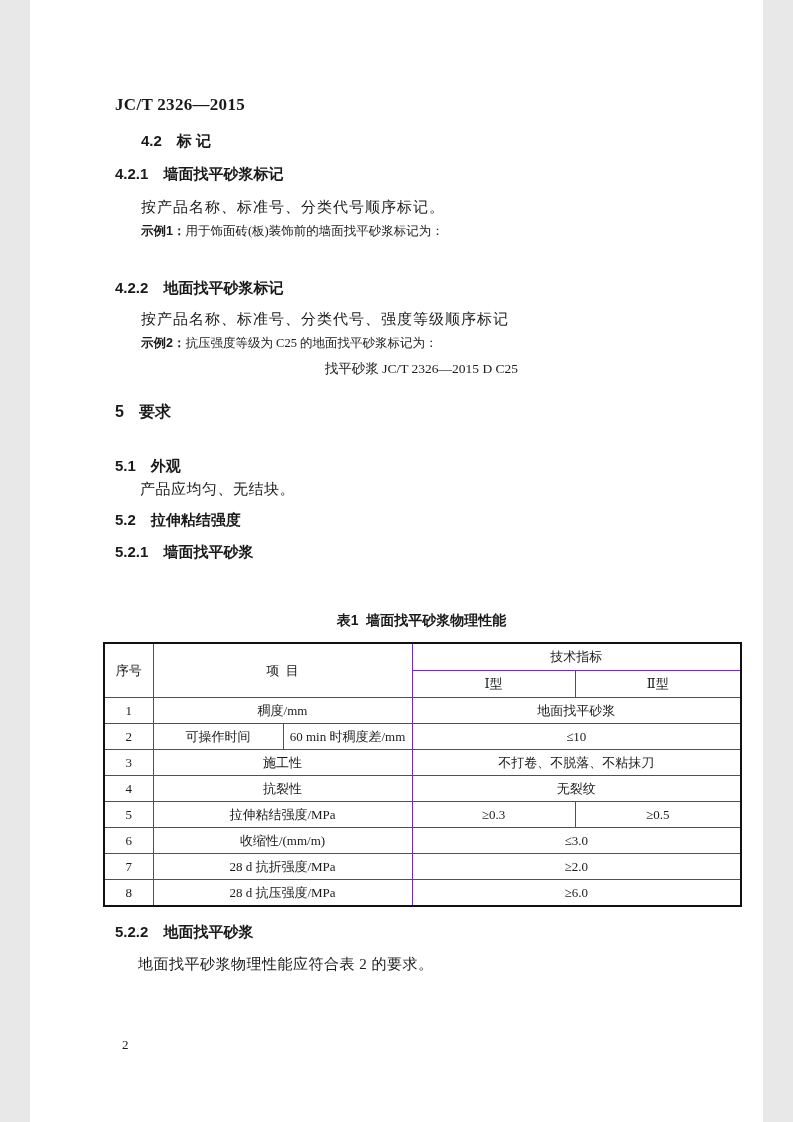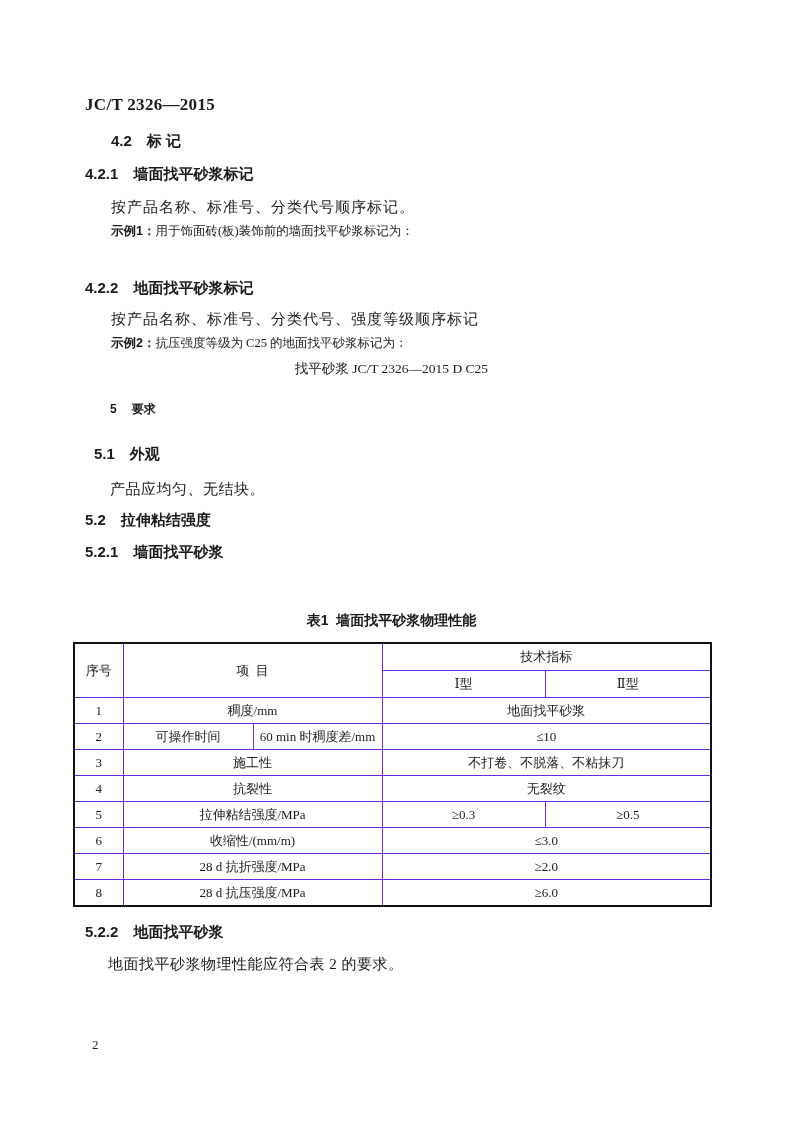--- a/index.html
+++ b/index.html
@@ -1,18 +1,18 @@
 <!DOCTYPE html>
 <html><head>
 <meta charset="utf-8">
 <style>
   html,body{margin:0;padding:0;background:#e8e8e8;}
   .page{
     position:relative;
-    width:793px;height:1122px;
+    width:733px;height:1122px;
     margin:0 auto;
     background:#ffffff;
     overflow:hidden;
     color:#1a1a1a;
     font-family:"Liberation Serif","DejaVu Serif",serif;
   }
   .abs{position:absolute;white-space:pre-wrap;line-height:1.25;}
   .doc-code{left:85px;top:94px;font-size:17px;font-weight:bold;letter-spacing:0.3px;}
   .h-num{display:inline-block;margin-right:15px;}
   .heading{font-size:15px;font-weight:bold;font-family:"Liberation Sans","DejaVu Sans",sans-serif;}
@@ -20,22 +20,22 @@
   .h421{left:85px;top:165px;}
   .p421{left:111px;top:198px;font-size:15px;letter-spacing:1px;}
   .ex1{left:111px;top:224px;font-size:12.5px;}
   .ex-label{font-weight:bold;font-family:"Liberation Sans","DejaVu Sans",sans-serif;}
   .desig{left:73px;width:637px;text-align:center;font-size:13.5px;}
   .desig1{top:249px;}
   .h422{left:85px;top:279px;}
   .p422{left:111px;top:310px;font-size:15px;letter-spacing:1px;}
   .ex2{left:111px;top:336px;font-size:12.5px;}
   .desig2{top:361px;}
-  .h5{left:85px;top:402px;font-size:12px;margin-left:25px;}
-  .h51{left:85px;top:445px;margin-left:9px;}
+  .h5{left:85px;top:402px;font-size:16px;}
+  .h51{left:85px;top:457px;}
   .p51{left:110px;top:480px;font-size:15px;letter-spacing:0.5px;}
   .h52{left:85px;top:511px;}
   .h521{left:85px;top:543px;}
   .p521{left:110px;top:576px;font-size:15px;letter-spacing:0.5px;}
   .tbl-caption{left:73px;width:637px;top:612px;text-align:center;font-size:14px;font-weight:bold;font-family:"Liberation Sans","DejaVu Sans",sans-serif;}
   .tbl-wrap{position:absolute;left:73px;top:642px;}
   table.spec{
     border-collapse:collapse;
     table-layout:fixed;
     width:637px;

